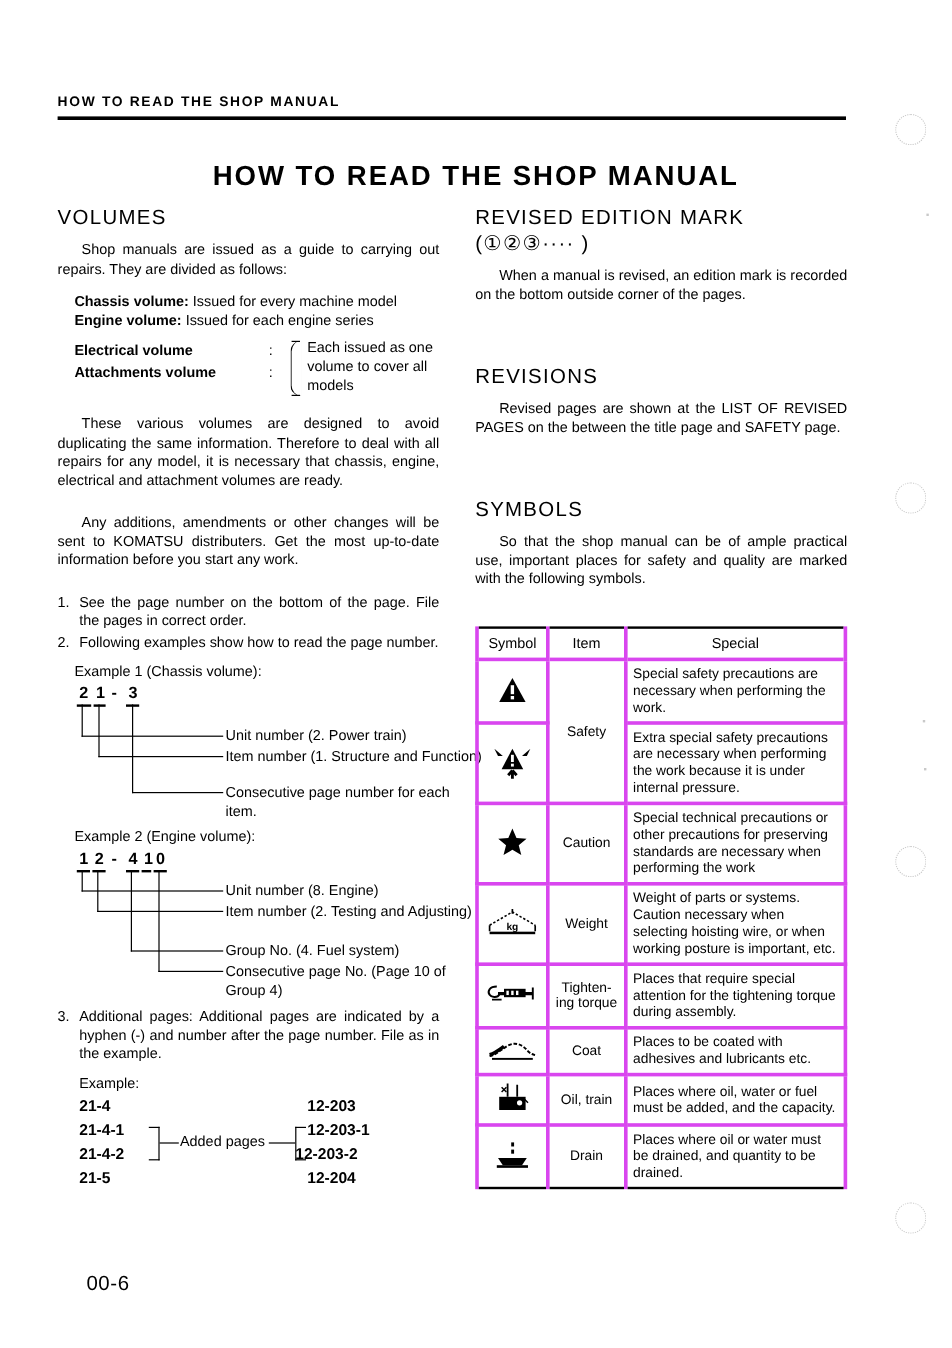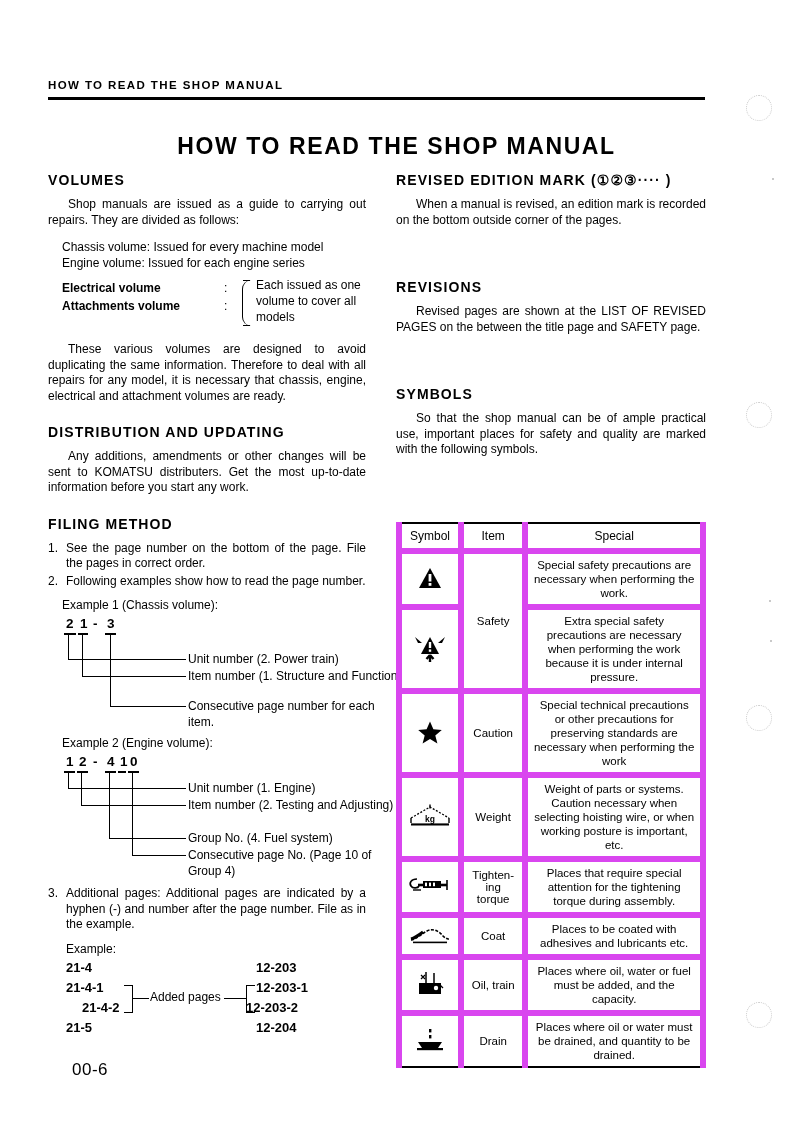--- a/index.html
+++ b/index.html
@@ -30,36 +30,36 @@
     position:absolute; left:0; top:133px; width:793px;
     text-align:center;
     font-size:23px; font-weight:bold; letter-spacing:1.6px;
   }
 
   
   .col-left  { position:absolute; left:48px;  top:172px; width:318px; }
   .col-right { position:absolute; left:396px; top:172px; width:310px; }
 
   h2.sec {
-    font-size:14px; font-weight:bold; letter-spacing:1.1px;
+    font-size:17px; font-weight:normal; letter-spacing:1.1px;
     margin:0 0 9px 0;
   }
   p.body {
     font-size:12px; line-height:15.5px; margin:0 0 11px 0;
     text-align:justify;
   }
   p.body.ind { text-indent:20px; }
 
   .gap-s { height:9px; }
   .gap-l { height:40px; }
 
   
   .voldefs { margin:0 0 11px 14px; font-size:12px; line-height:16px; }
   .voldefs .row { white-space:nowrap; }
-  .voldefs b { font-weight:normal; }
+  .voldefs b { font-weight:bold; }
   .vol-pair { position:relative; margin-top:8px; height:52px; }
   .vol-pair .lbl { font-weight:bold; font-size:12px; line-height:18px; }
   .vol-pair .colon { position:absolute; left:162px; font-size:12px; line-height:18px; }
   .vol-pair .colon.a { top:0; }
   .vol-pair .colon.b { top:18px; }
   .vol-pair .brace {
     position:absolute; left:180px; top:1px; width:9px; height:46px;
     border-left:1.3px solid #000;
     border-top-left-radius:9px; border-bottom-left-radius:9px;
   }
@@ -98,22 +98,22 @@
   .addex .brk { position:absolute; border:1.4px solid #000; }
   .addex .capt { position:absolute; font-weight:normal; font-size:12px; }
 
   
   table.symbols {
     position:absolute; left:396px; top:522px;
     width:310px; border-collapse:collapse;
     font-size:11.5px;
   }
   table.symbols td, table.symbols th {
-    border:6px solid #d946ef; padding:4px 5px;
-    vertical-align:middle; font-weight:normal;text-align:center;
+    border:3px solid #d946ef; padding:4px 5px;
+    vertical-align:middle; font-weight:normal;
   }
   table.symbols thead th {
     text-align:center; font-size:12px; padding:5px 4px;
     border-bottom:2px solid #000;
   }
   table.symbols thead tr th:first-child { border-top:2.5px solid #000; }
   table.symbols thead tr th { border-top:2.5px solid #000; }
   table.symbols tbody tr:last-child td { border-bottom:2.5px solid #000; }
   td.c-sym  { width:57px; text-align:center; padding:6px 2px; }
   td.c-item { width:65px; text-align:center; }
@@ -174,25 +174,23 @@
         <div class="colon a">:</div>
         <div class="colon b">:</div>
         <div class="brace"></div>
         <div class="rtext">Each issued as one volume to cover all models</div>
       </div>
     </div>
 
     <p class="body ind">These various volumes are designed to avoid duplicating the same information. Therefore to deal with all repairs for any model, it is necessary that chassis, engine, electrical and attachment volumes are ready.</p>
 
     <div class="gap-s"></div>
-    <h2 class="sec">DISTRIBUTION AND UPDATING</h2>
     <p class="body ind">Any additions, amendments or other changes will be sent to KOMATSU distributers. Get the most up-to-date information before you start any work.</p>
 
     <div class="gap-s"></div>
-    <h2 class="sec">FILING METHOD</h2>
 
     <ol class="flist">
       <li>
         <span class="num">1.</span>
         <span class="txt">See the page number on the bottom of the page. File the pages in correct order.</span>
       </li>
       <li>
         <span class="num">2.</span>
         <span class="txt">Following examples show how to read the page number.</span>
       </li>
@@ -245,38 +243,38 @@
 
       <span class="dline" style="left:19px; top:17px; width:1.4px; height:35px;"></span>
       <span class="dline" style="left:19px; top:51px; width:105px; height:1.4px;"></span>
 
       <span class="dline" style="left:47px; top:17px; width:1.4px; height:68px;"></span>
       <span class="dline" style="left:47px; top:84px; width:77px;  height:1.4px;"></span>
 
       <span class="dline" style="left:70px; top:17px; width:1.4px; height:85px;"></span>
       <span class="dline" style="left:70px; top:101px; width:54px; height:1.4px;"></span>
 
-      <span class="dtext" style="left:126px; top:26px;">Unit number (1. Engine)</span>
+      <span class="dtext" style="left:126px; top:26px;">Unit number (8. Engine)</span>
       <span class="dtext" style="left:126px; top:43px;">Item number (2. Testing and Adjusting)</span>
       <span class="dtext" style="left:126px; top:76px;">Group No. (4. Fuel system)</span>
       <span class="dtext" style="left:126px; top:93px;">Consecutive page No. (Page 10 of Group 4)</span>
     </div>
 
     <ol class="flist">
       <li>
         <span class="num">3.</span>
         <span class="txt">Additional pages: Additional pages are indicated by a hyphen (-) and number after the page number. File as in the example.</span>
       </li>
     </ol>
     <div class="exlabel" style="margin-left:18px;">Example:</div>
 
     <div class="addex">
       <span class="c" style="left:4px;  top:0px;">21-4</span>
       <span class="c" style="left:4px;  top:20px;">21-4-1</span>
-      <span class="c" style="left:20px;  top:40px;">21-4-2</span>
+      <span class="c" style="left:4px;  top:40px;">21-4-2</span>
       <span class="c" style="left:4px;  top:60px;">21-5</span>
 
       <span class="c" style="left:194px; top:0px;">12-203</span>
       <span class="c" style="left:194px; top:20px;">12-203-1</span>
       <span class="c" style="left:184px; top:40px;text-align:center;">12-203-2</span>
       <span class="c" style="left:194px; top:60px;">12-204</span>
 
       <span class="brk" style="left:62px; top:25px; width:9px; height:28px; border-left:none;"></span>
       <span class="brk" style="left:71px; top:38px; width:16px; height:0; border-top:1.4px solid #000; border-left:none; border-right:none; border-bottom:none;"></span>
       <span class="capt" style="left:88px; top:30px;">Added pages</span>

